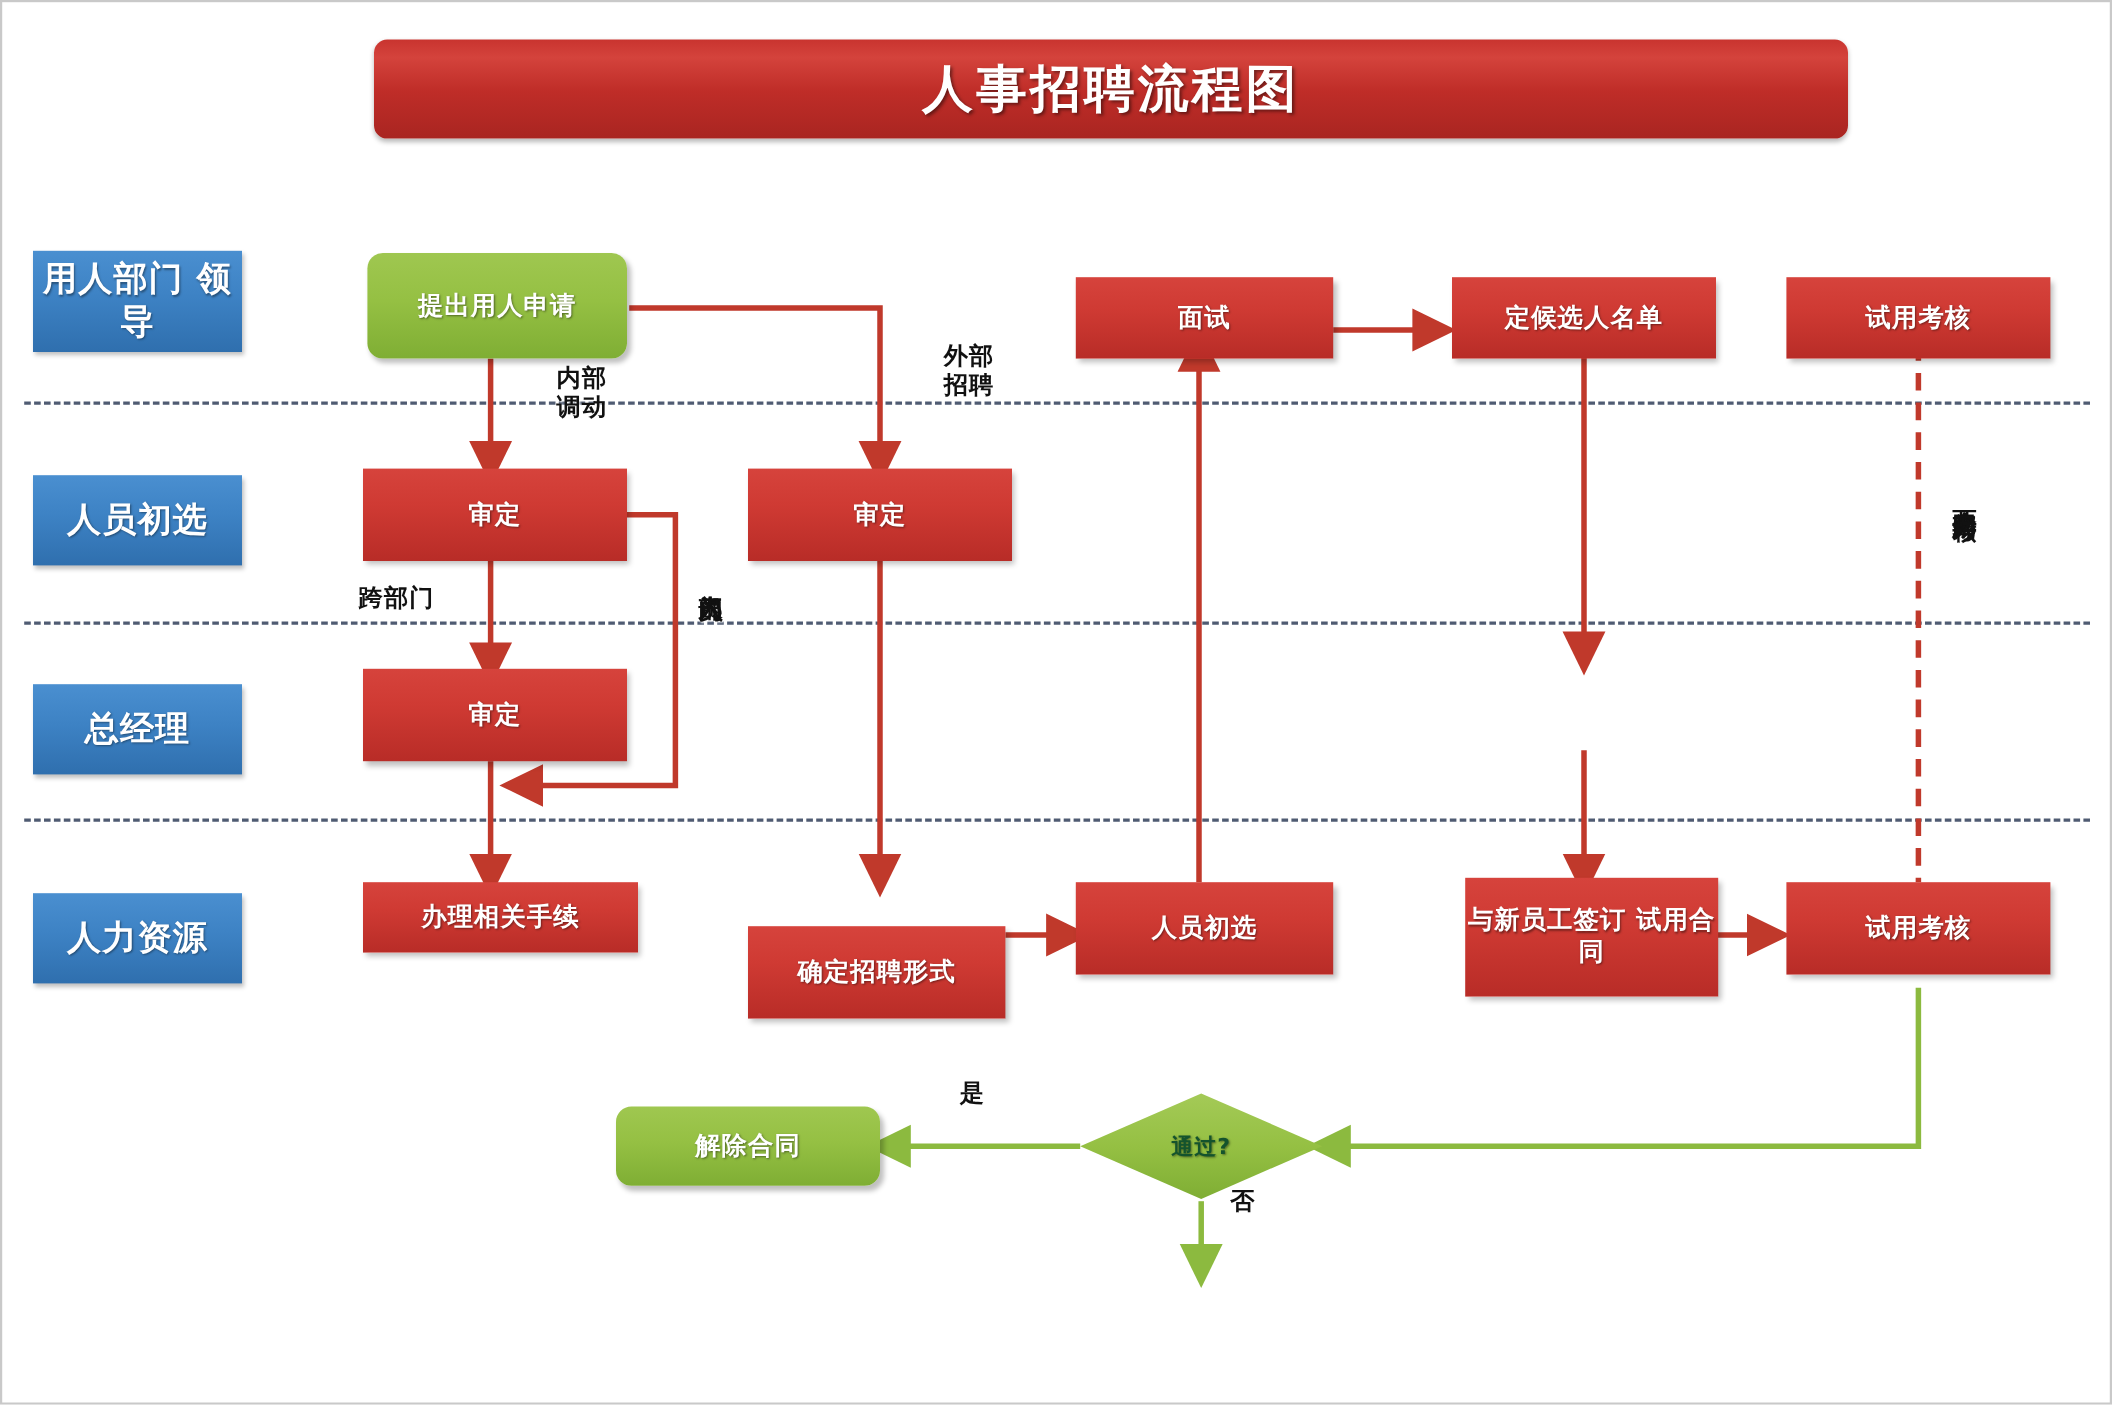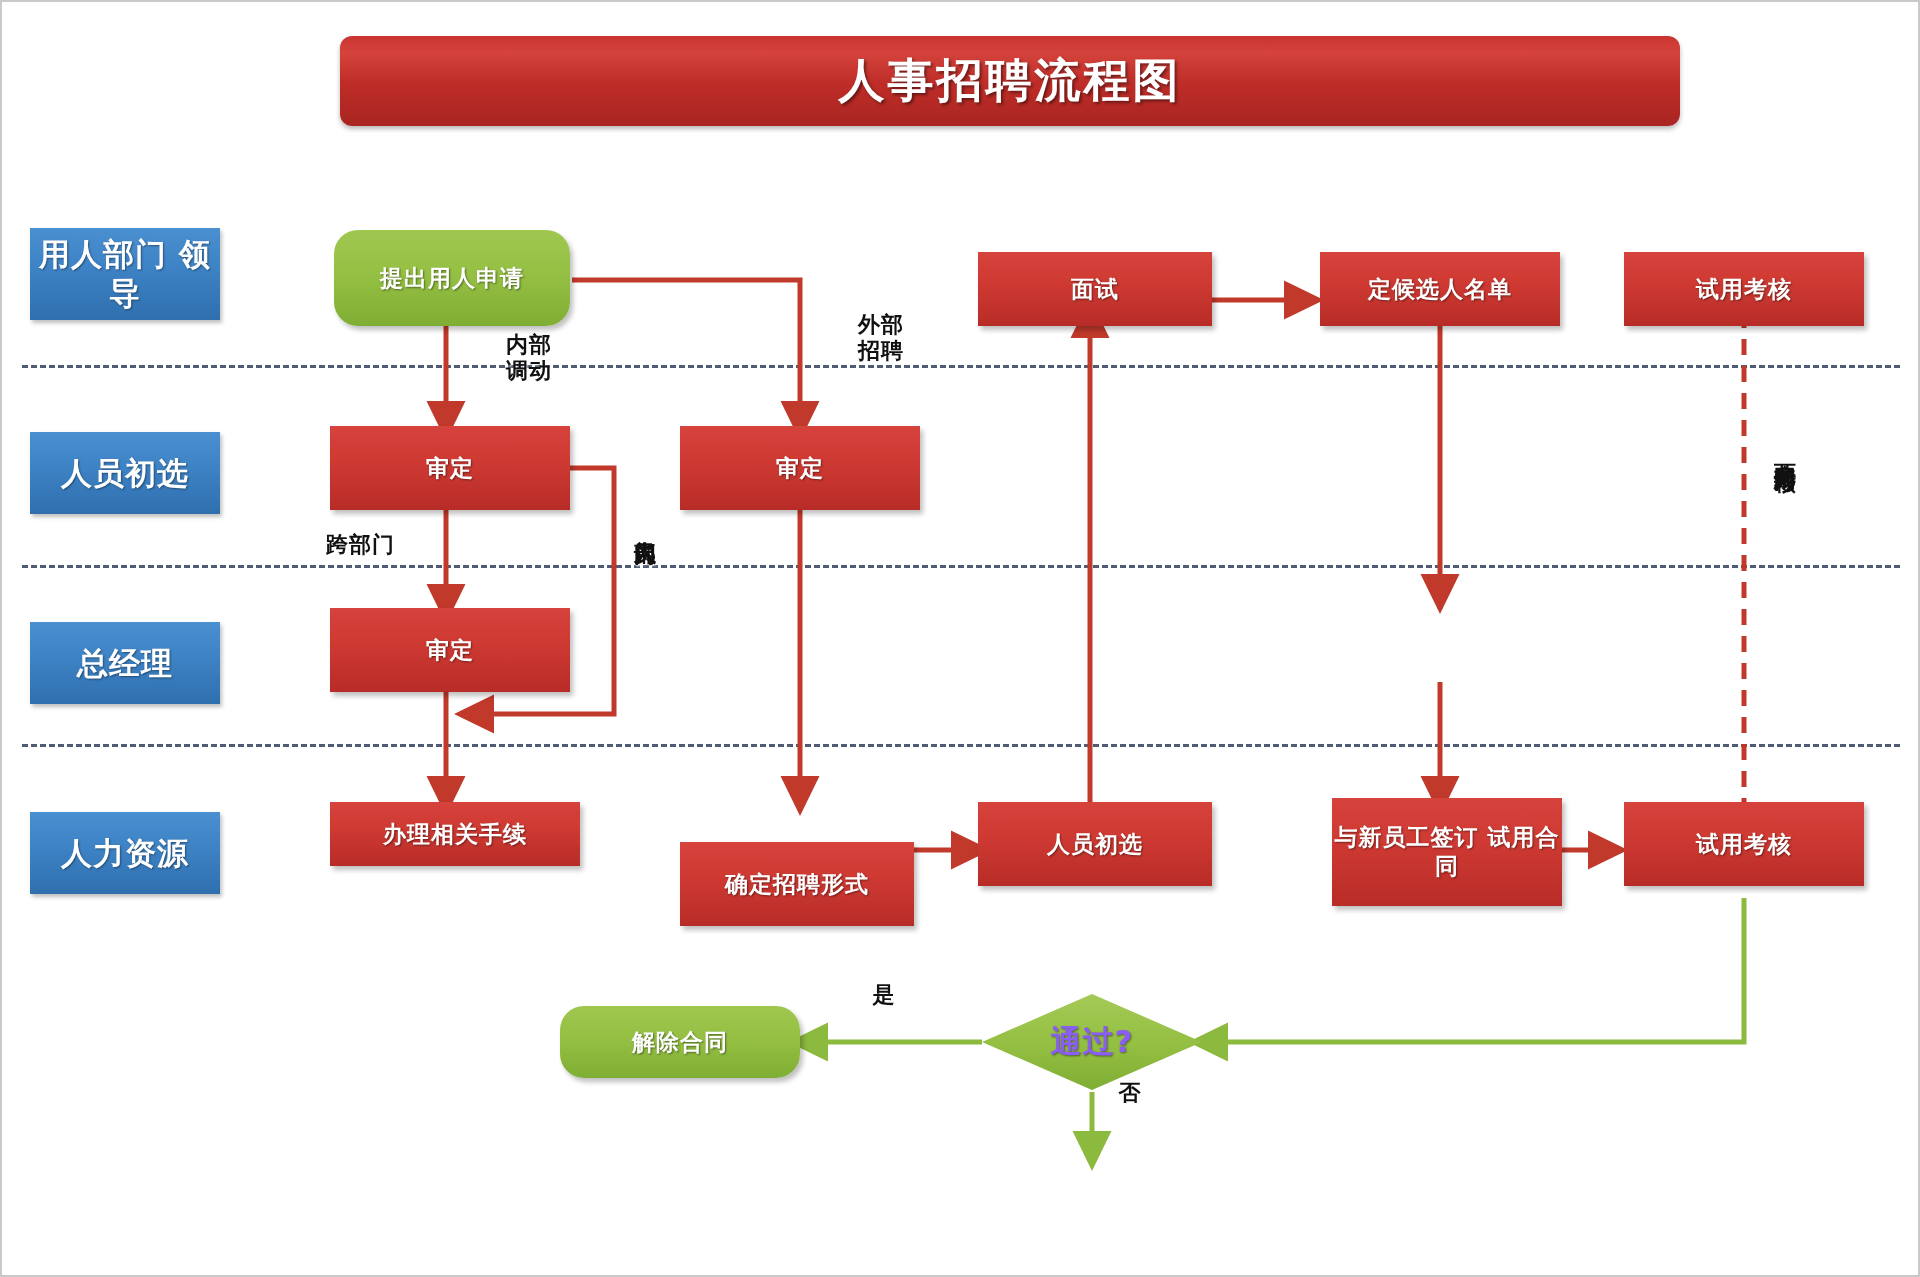--- a/index.html
+++ b/index.html
@@ -67,34 +67,34 @@
     line-height: 1.25;
     letter-spacing: 1px;
     text-shadow: 1px 1px 2px rgba(0,0,0,.45);
     box-shadow: 3px 4px 5px rgba(0,0,0,.25);
   }
   .node.red {
     background: linear-gradient(to bottom, #d6433c 0%, #cf3a33 40%, #b82c27 100%);
   }
   .node.green {
     background: linear-gradient(to bottom, #9fc750 0%, #95c043 45%, #7fae34 100%);
-    border-radius: 24px;
+    border-radius: 14px;
   }
   
   .diamond-wrap {
     position: absolute;
   }
   .diamond-shape {
     position: absolute;
     inset: 0;
   }
   .diamond-label {
     position: absolute; inset: 0;
     display: flex; align-items: center; justify-content: center;
-    color: #8b5cf6; font-weight: bold; font-size: 31px;
+    color: #14532d; font-weight: bold; font-size: 20px;
     text-shadow: 1px 1px 2px rgba(0,0,0,.45);
     letter-spacing: 1px;
   }
   
   #connectors {
     position: absolute; left: 0; top: 0;
     width: 1920px; height: 1277px;
     pointer-events: none;
   }
   

